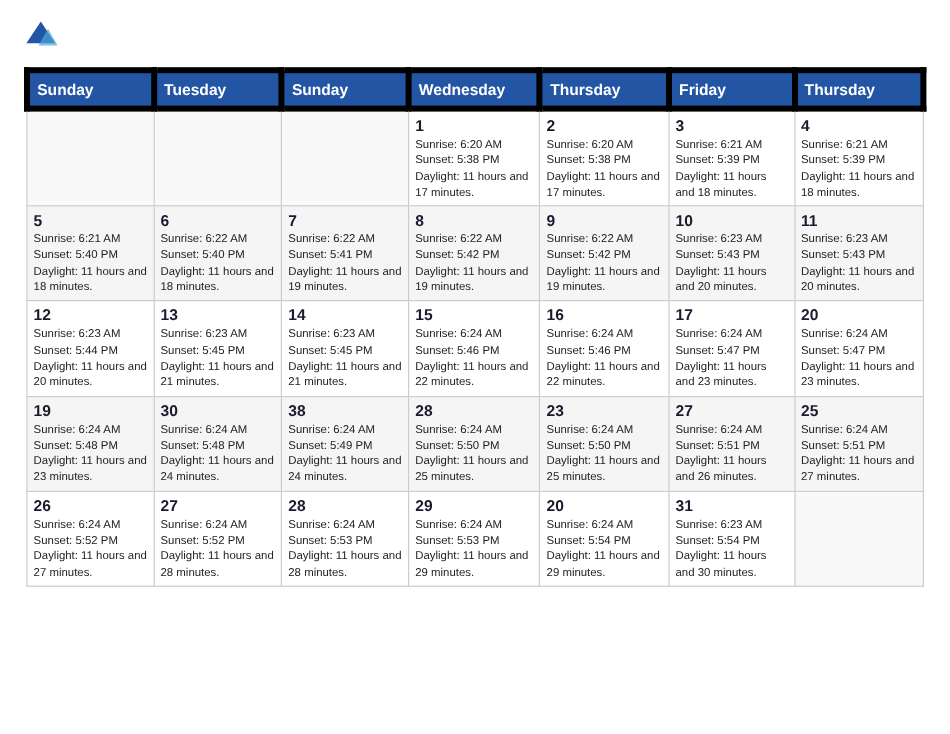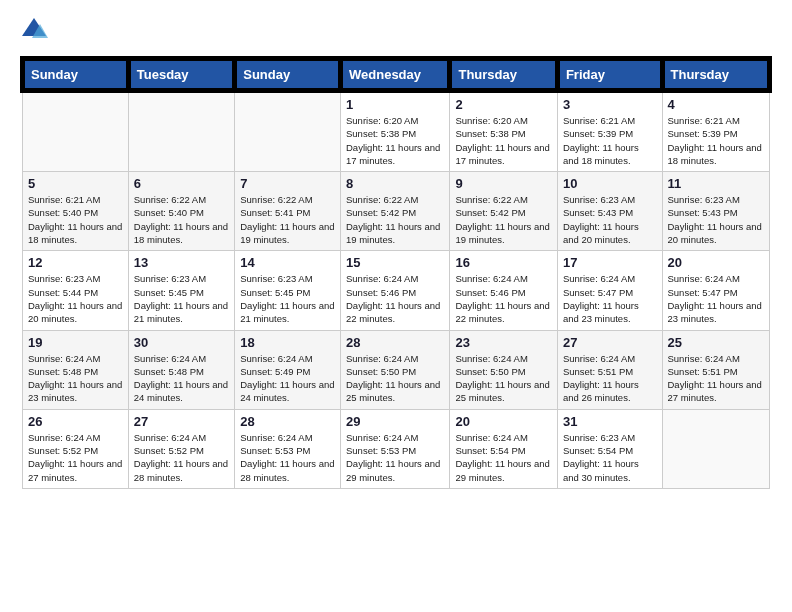--- a/index.html
+++ b/index.html
@@ -255,21 +255,21 @@
 Sunset: 5:48 PM
 Daylight: 11 hours and 23 minutes.</div>
           </td>
           <td>
             <div class="day-number">30</div>
             <div class="day-info" style="white-space: pre-line;">Sunrise: 6:24 AM
 Sunset: 5:48 PM
 Daylight: 11 hours and 24 minutes.</div>
           </td>
           <td>
-            <div class="day-number">18</div>
+            <div class="day-number">38</div>
             <div class="day-info" style="white-space: pre-line;">Sunrise: 6:24 AM
 Sunset: 5:49 PM
 Daylight: 11 hours and 24 minutes.</div>
           </td>
           <td>
             <div class="day-number">28</div>
             <div class="day-info" style="white-space: pre-line;">Sunrise: 6:24 AM
 Sunset: 5:50 PM
 Daylight: 11 hours and 25 minutes.</div>
           </td>

